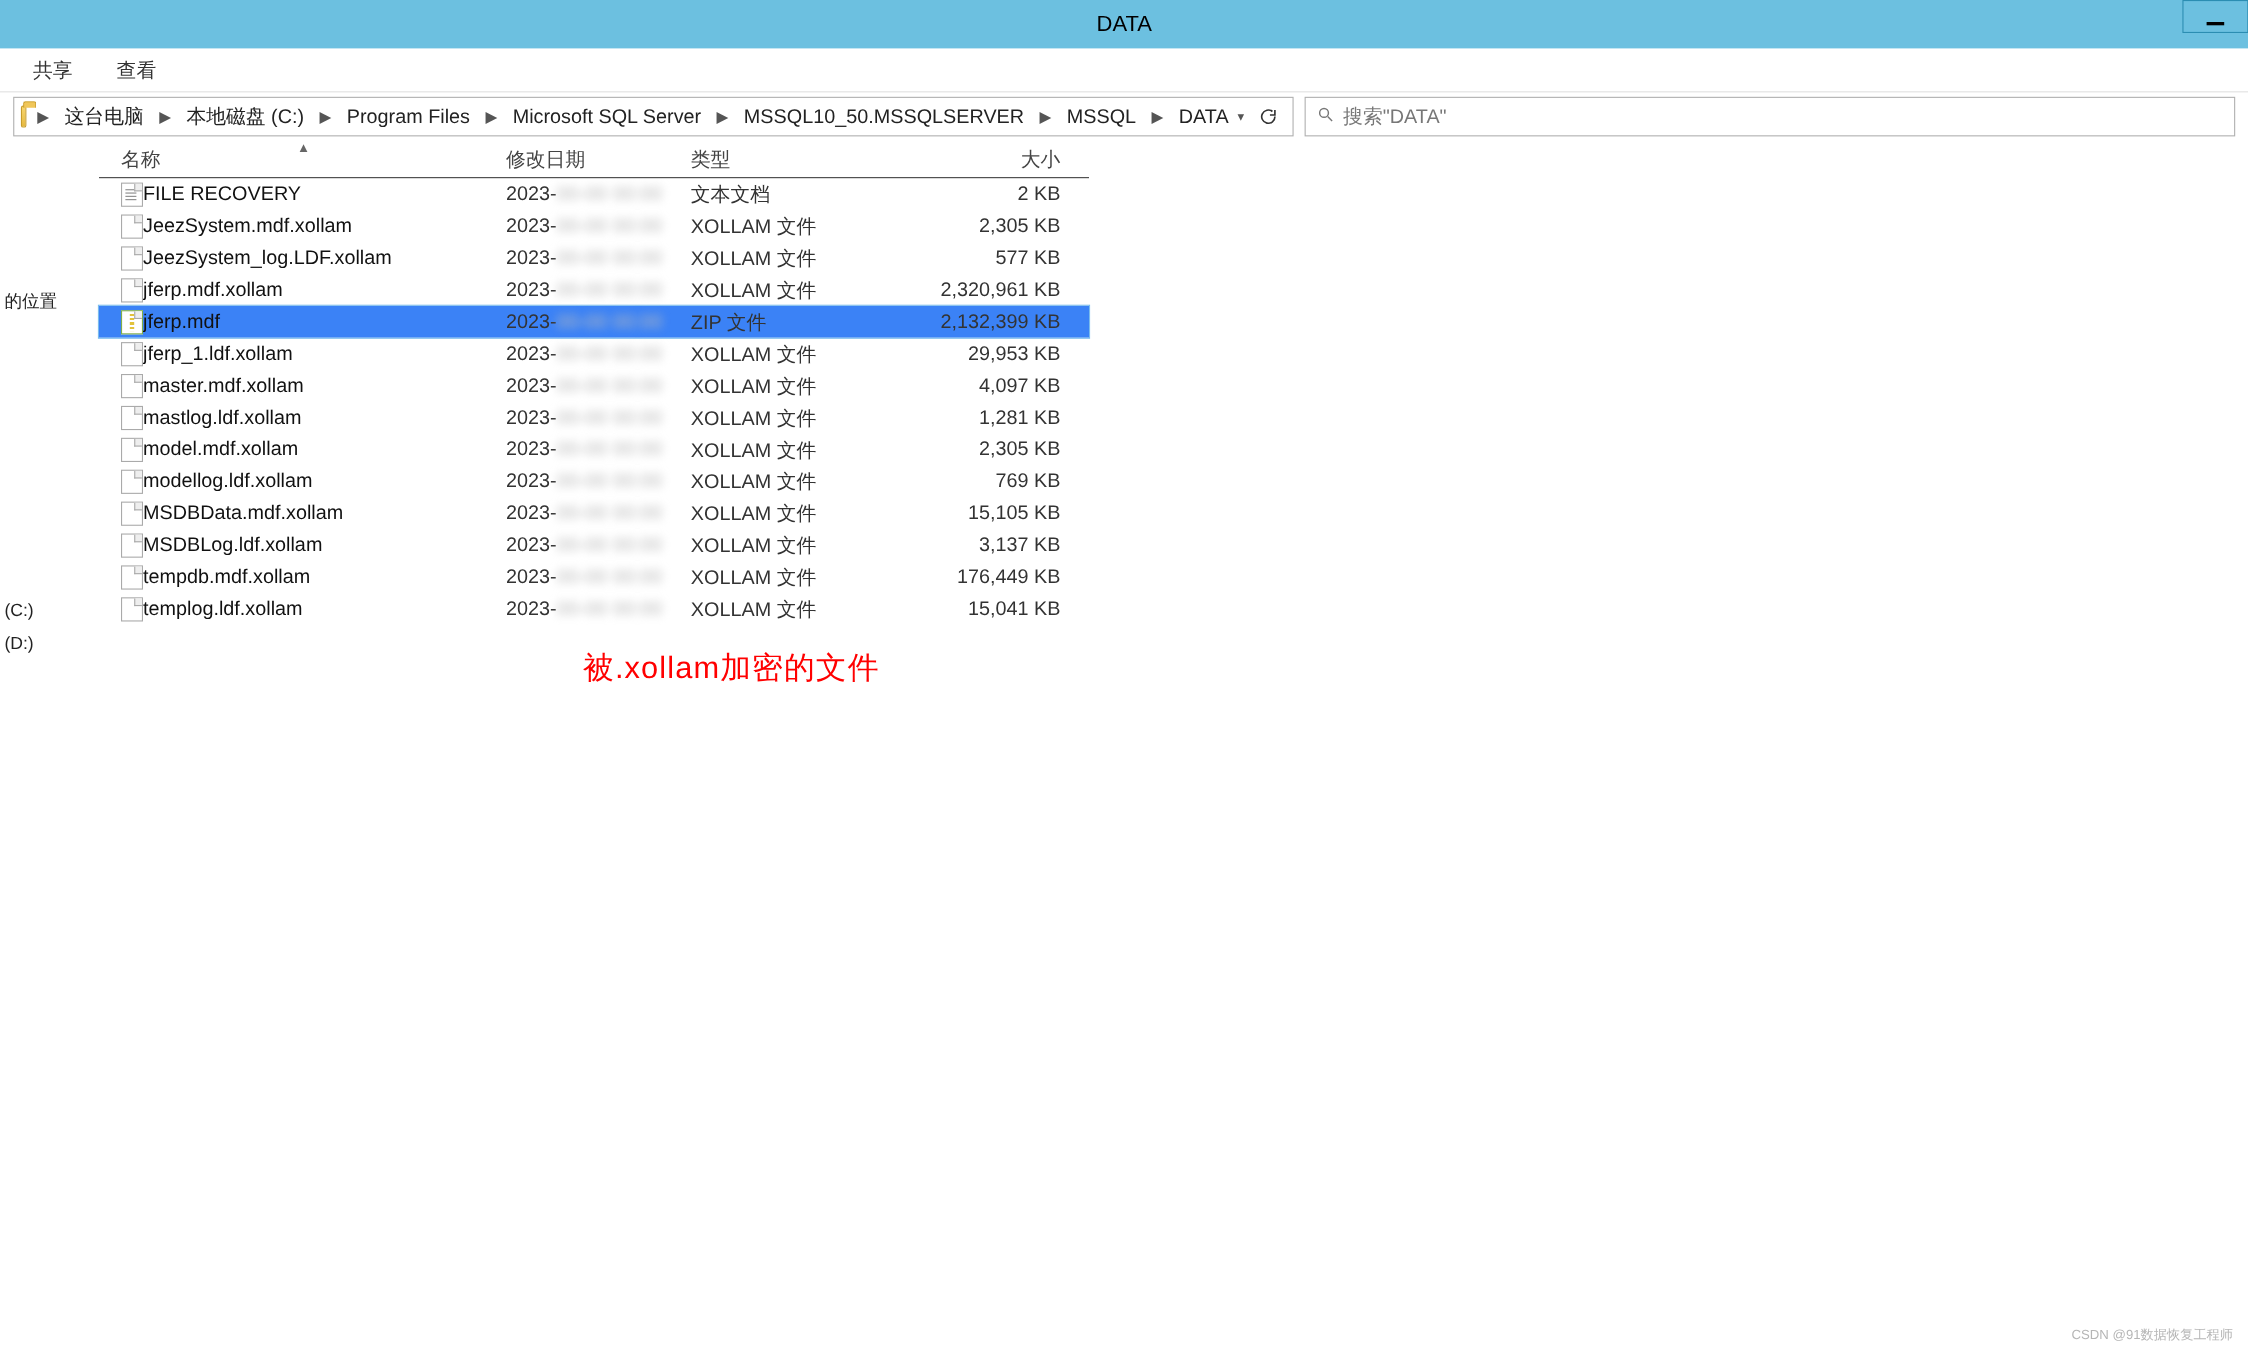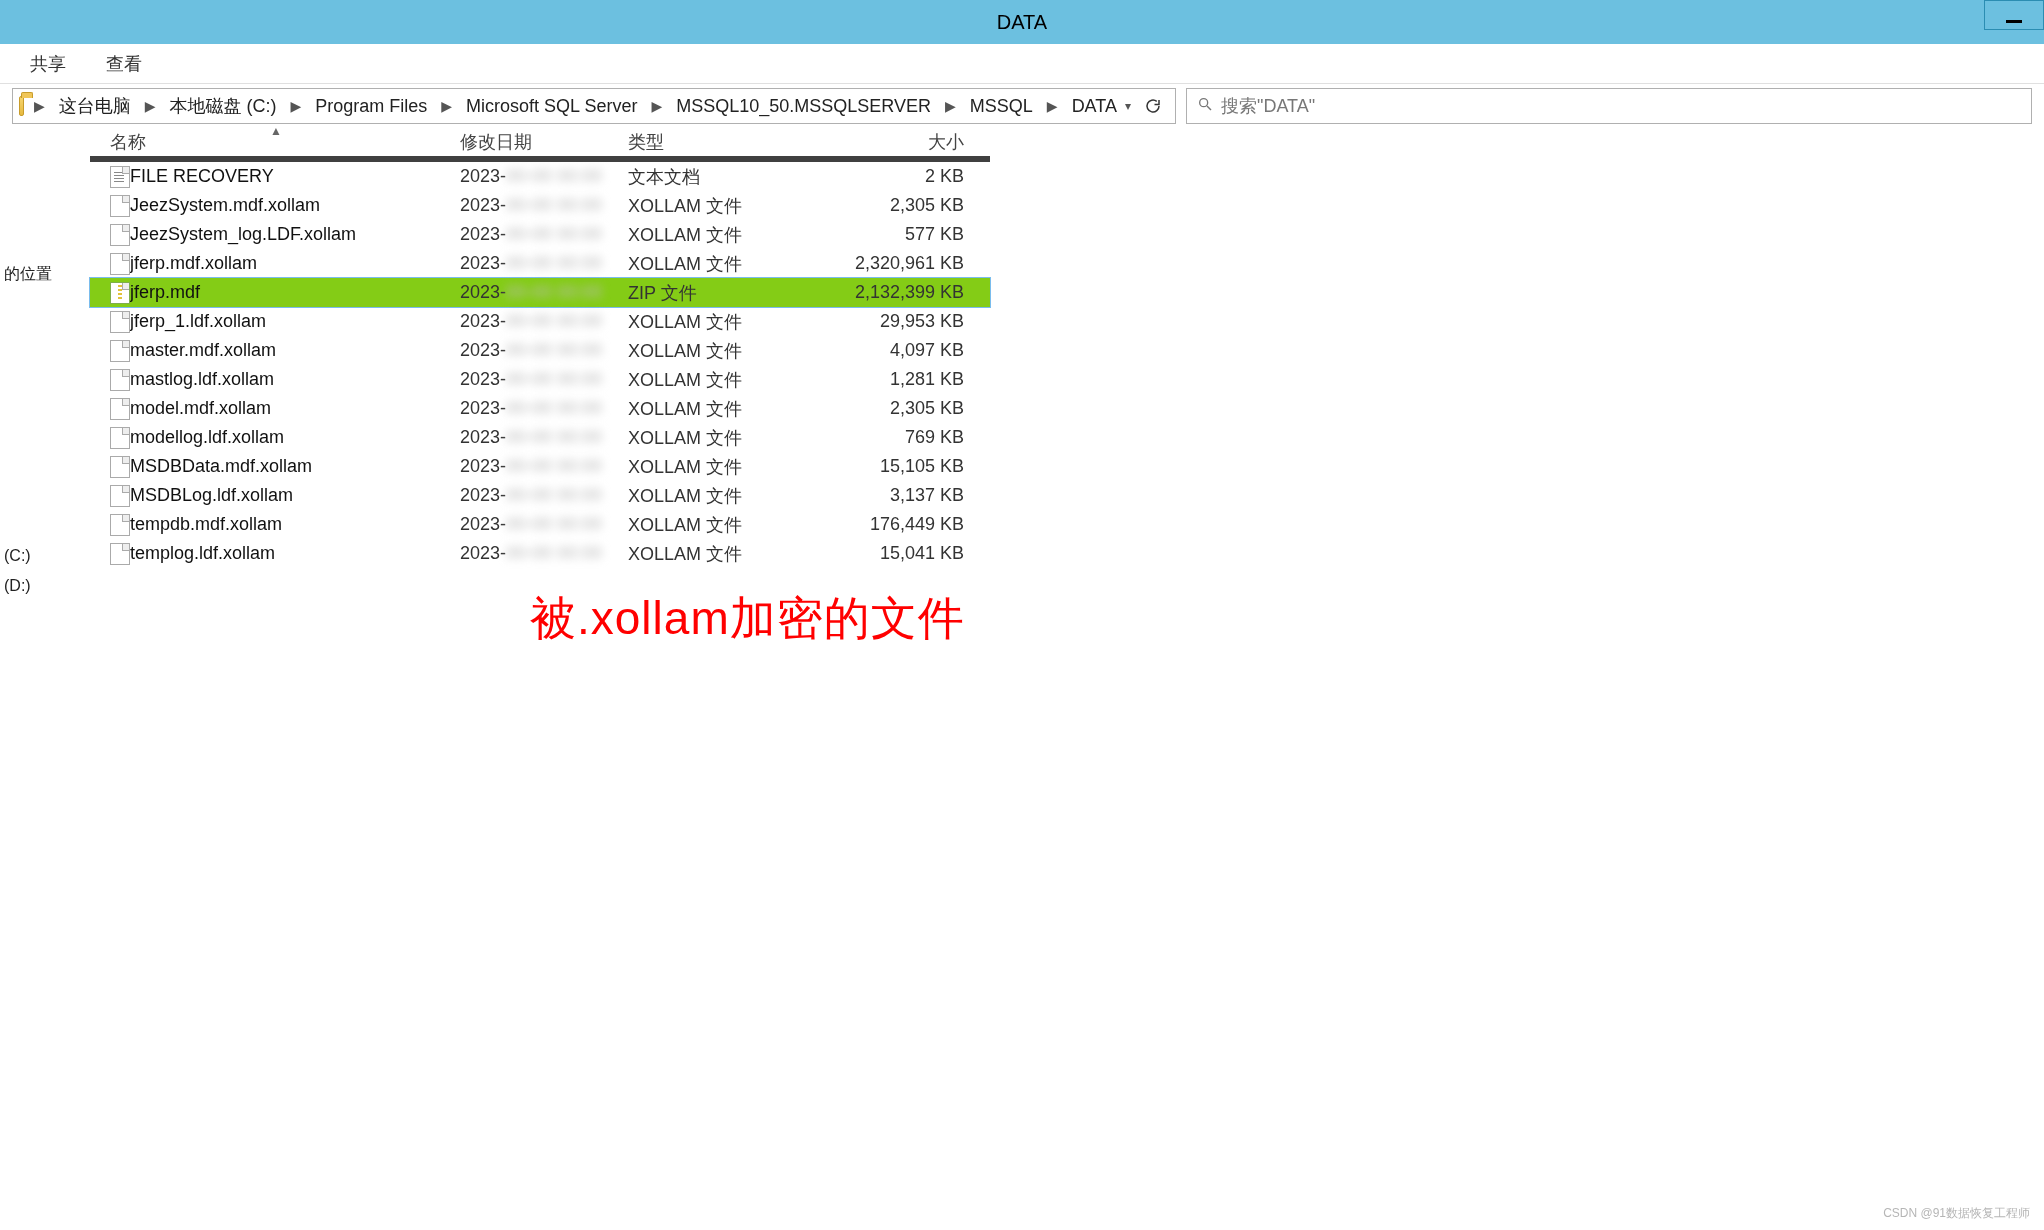--- a/index.html
+++ b/index.html
@@ -25,42 +25,42 @@
   .search-box { flex:1; height:36px; border:1px solid #b0b0b0; display:flex; align-items:center; padding:0 10px; margin-right:6px; }
   .search-box input { border:none; outline:none; font-size:18px; width:100%; color:#333; }
   .search-box input::placeholder { color:#777; }
   .search-ico { color:#555; margin-right:8px;}
 
   .body-row { display:flex; height: calc(100% - 128px); }
   .sidebar { width: 90px; padding-top: 130px; font-size: 16px; color:#222; }
   .sidebar div { padding: 6px 4px; }
 
   .files { flex:0 0 900px; position:relative;}
-  .cols { display:flex; height: 34px; align-items:center; font-size: 18px; color:#444; border-bottom: 6px solid #404040; padding-left:20px;}
+  .cols { display:flex; height: 34px; align-items:center; font-size: 18px; color:#444; border-bottom: 1px solid #404040; padding-left:20px;}
   .col-name { width: 350px; position:relative;}
   .sort-ind { position:absolute; top:-6px; left: 160px; font-size:12px; color:#666;}
   .col-date { width: 168px;}
   .col-type { width: 168px;}
   .col-size { width: 180px; text-align:right; padding-right:12px;font-family:Liberation Mono, monospace;}
 
   .row { display:flex; height: 29px; align-items:center; font-size:18px; color:#111; padding-left:20px;}
-  .row.sel { background:#84cc16; outline:1px solid #7abced;align-items:center;}
+  .row.sel { background:#3b82f6; outline:1px solid #7abced;align-items:center;}
   .cell-name { width:350px; display:flex; align-items:center; gap:0; white-space:nowrap;}
   .cell-date { width:168px; color:#333; position:relative;}
   .date-blur { filter: blur(4px); color:#bbb;}
   .cell-type { width:168px; color:#333;}
   .cell-size { width:180px; text-align:right; color:#333; padding-right:12px;}
 
   .fic { width:20px; height:22px; border:1px solid #aaa; background:#fff; position:relative; flex:0 0 auto;}
   .fic::after { content:""; position:absolute; top:0; right:0; width:6px; height:6px; background:#eee; border-left:1px solid #aaa; border-bottom:1px solid #aaa;}
   .fic.txt::before { content:""; position:absolute; left:3px; top:5px; width:10px; height:1px; background:#888; box-shadow: 0 3px 0 #888, 0 6px 0 #888, 0 9px 0 #888;}
   .fic.zip { border-color:#7fae4b;}
   .fic.zip::before { content:""; position:absolute; left:7px; top:2px; width:4px; height:16px; background: repeating-linear-gradient(#e2c23b 0 2px,#fff 2px 4px);}
 
-  .annot { position:absolute; left:440px; top:460px; font-size:46px; color:#ff0000; font-weight:500; letter-spacing:1px;}
+  .annot { position:absolute; left:440px; top:460px; font-size:28px; color:#ff0000; font-weight:500; letter-spacing:1px;}
   .watermark { position:absolute; right:14px; bottom:8px; font-size:12px; color:rgba(120,120,120,0.55);}
 </style>
 </head>
 <body>
 
 <div class="title-bar">
   <div class="title">DATA</div>
   <div class="min">
       <div class="dash"></div>
     </div>

